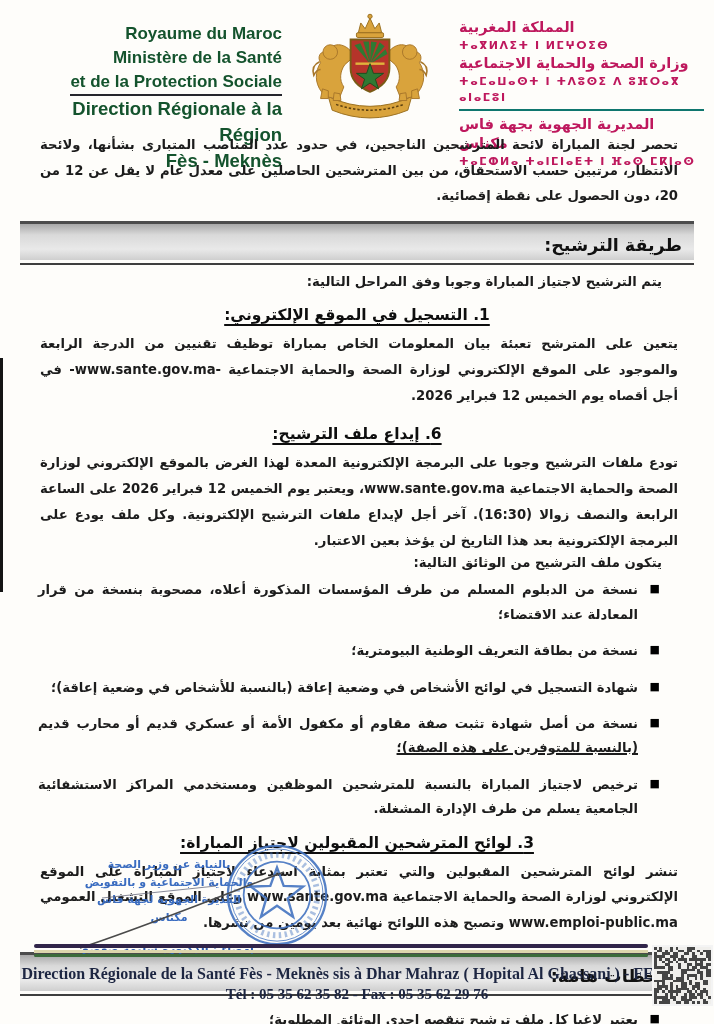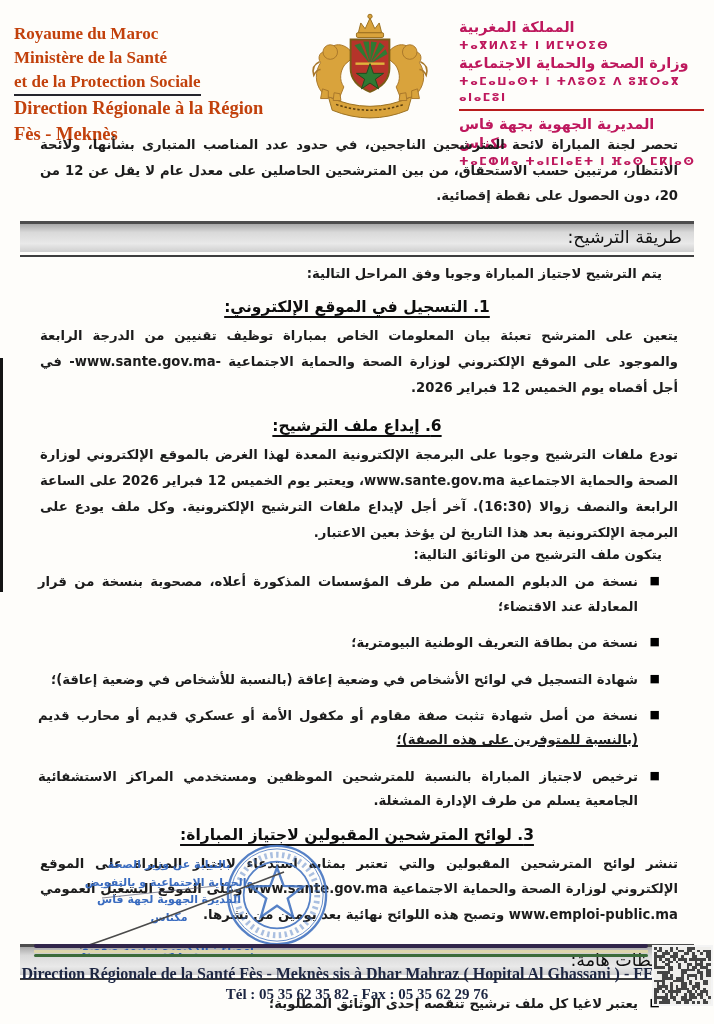--- a/index.html
+++ b/index.html
@@ -1,39 +1,39 @@
 <!DOCTYPE html>
 <html><head>
 <meta charset="utf-8">
 <style>
   html,body{margin:0;padding:0;background:#ffffff;}
   .page{position:relative;width:714px;height:1024px;margin:0 auto;background:#fefdfa;
         font-family:"DejaVu Sans",sans-serif;color:#1c1c1c;overflow:hidden;}
 
   
   .header{display:flex;justify-content:space-between;align-items:flex-start;padding:10px 10px 0 14px;height:118px;}
-  .h-left{width:268px;text-align:left;font-family:Liberation Serif, serif;font-weight:bold;
-          color:#c2410c;padding-top:12px;line-height:1.4;}
+  .h-left{width:268px;text-align:right;font-family:Liberation Sans, sans-serif;font-weight:bold;
+          color:#14532d;padding-top:12px;line-height:1.4;}
   .h-left .l-sm{font-size:17px;}
   .h-left .l-lg{font-size:18.5px;}
   .h-left .u-line{display:inline-block;border-bottom:2.5px solid #26262d;padding-bottom:1px;}
   .h-center{width:128px;padding-top:2px;}
   .h-right{width:245px;text-align:left;padding-top:8px;direction:rtl;color:#be185d;}
   .h-right .ar{font-size:14.5px;font-weight:bold;line-height:1.35;}
   .h-right .tf{font-size:11px;font-weight:bold;letter-spacing:1.5px;line-height:1.5;}
-  .h-right .tf-u{display:inline-block;border-bottom:2px solid #b91c1c;padding-bottom:2px;}
+  .h-right .tf-u{display:inline-block;border-bottom:2px solid #0f766e;padding-bottom:2px;}
   .h-right .gap{height:4px;}
 
   
   .para{direction:rtl;margin:7px 36px 0 40px;font-weight:bold;font-size:13.2px;line-height:1.95;
         text-align:justify;text-align-last:right;}
   .lead{direction:rtl;margin:9px 52px 0 40px;font-weight:bold;font-size:13.2px;text-align:right;}
 
   .bar{margin:12px 20px 0 20px;background:linear-gradient(180deg,#a8a8a8 0%,#d9d9d9 30%,#e9e9e9 70%,#cfcfcf 100%);
-       border-top:3px solid #4c4c4c;padding:3px 12px 5px;direction:rtl;font-weight:normal;font-size:17.5px;color:#111;}
+       border-top:3px solid #4c4c4c;padding:11px 12px 5px;direction:rtl;font-weight:bold;font-size:17.5px;color:#111;}
   .bar-underline{margin:3px 20px 0 20px;border-top:2.5px solid #3e3e3e;}
 
   .step-h{direction:rtl;text-align:center;font-weight:bold;font-size:15.5px;margin:17px 0 0;color:#0e0e0e;}
   .step-h .u{text-decoration:underline;text-decoration-thickness:1.6px;text-underline-offset:4px;}
 
   .list{direction:rtl;margin:8px 52px 0 38px;}
   .li{position:relative;padding-right:24px;font-weight:bold;font-size:13.2px;line-height:1.85;
       margin-bottom:9px;text-align:justify;text-align-last:right;}
   .blt{position:absolute;right:2px;top:1px;font-size:11px;color:#000;}
   .emph{text-decoration:underline;text-decoration-thickness:1.5px;}

